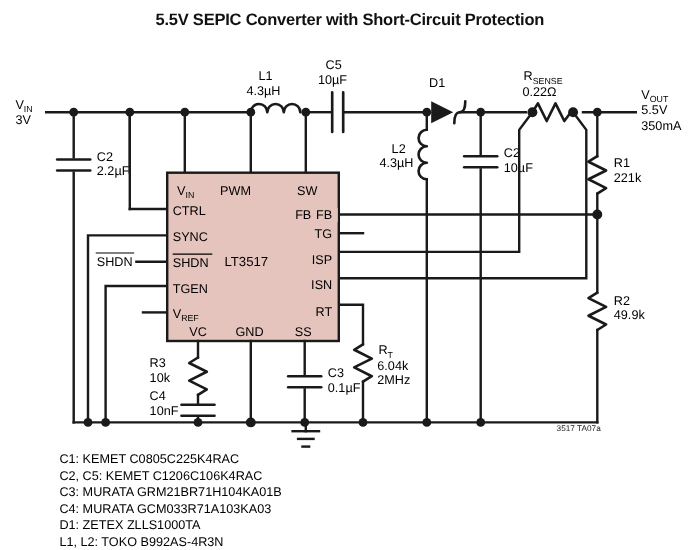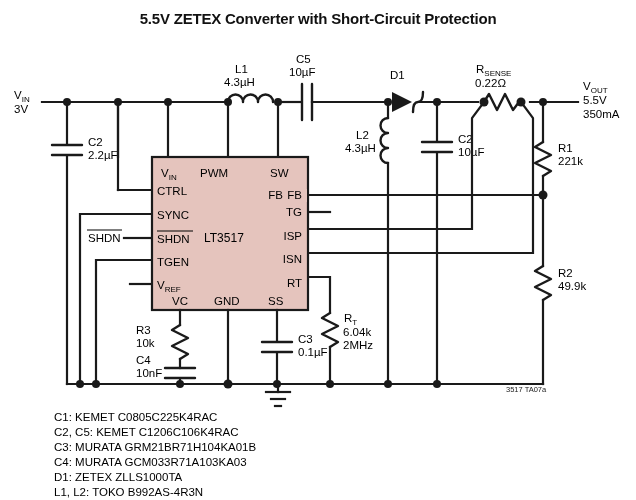--- a/index.html
+++ b/index.html
@@ -66,21 +66,21 @@
     stroke-width: 2.2;
   }
   .filled { fill: #1a1a1a; stroke: none; }
   .ovbar { stroke:#000; stroke-width:1.1; }
 </style>
 </head>
 <body>
 
 <div id="sheet">
 
-  <div id="title">5.5V ZETEX Converter with Short-Circuit Protection</div>
+  <div id="title">5.5V SEPIC Converter with Short-Circuit Protection</div>
 
   <svg id="schematic" width="636" height="500" viewBox="0 0 636 500">
 
     <g>
       <path class="wire" d="M 42 102 L 228 102"></path>
       <path class="wire" d="M 278 102 L 300 102"></path>
       <path class="wire" d="M 312 102 L 388 102"></path>
       <path class="wire" d="M 418 102 L 478 102"></path>
       <path class="wire" d="M 530 102 L 578 102"></path>
     </g>

